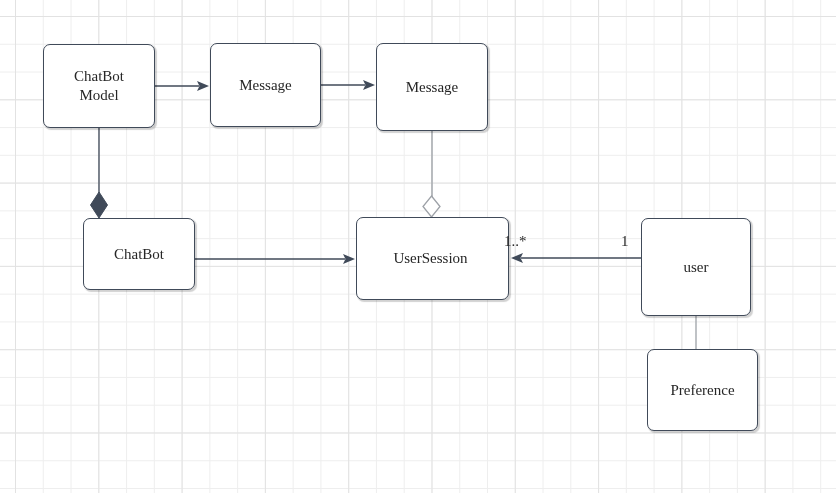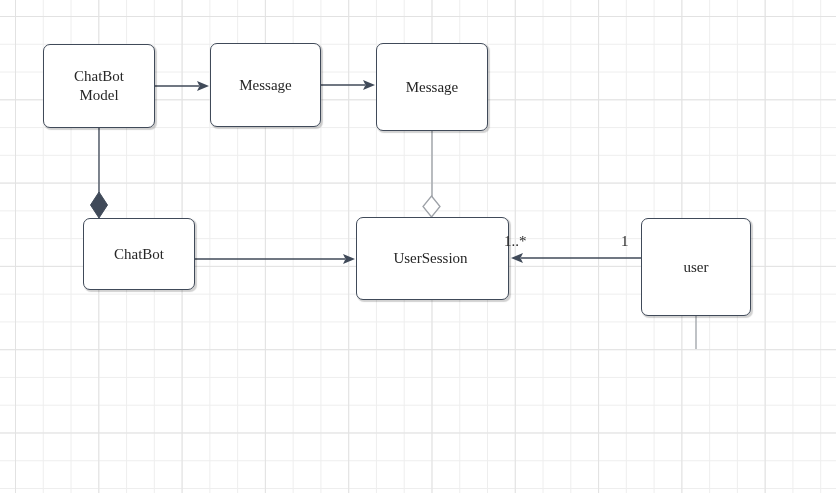--- a/index.html
+++ b/index.html
@@ -121,17 +121,20 @@
   </div>
   <div class="node" id="n-chatbot">
     <span>ChatBot</span>
   </div>
   <div class="node" id="n-usersession">
     <span>UserSession</span>
   </div>
   <div class="node" id="n-user">
     <span>user</span>
   </div>
+  <div class="node" id="n-preference">
+    <span>Preference</span>
+  </div>
 
   <div class="mult-label" id="lbl-usersession-mult">1..*</div>
   <div class="mult-label" id="lbl-user-mult">1</div>
 
 </div>
 
 </body></html>

